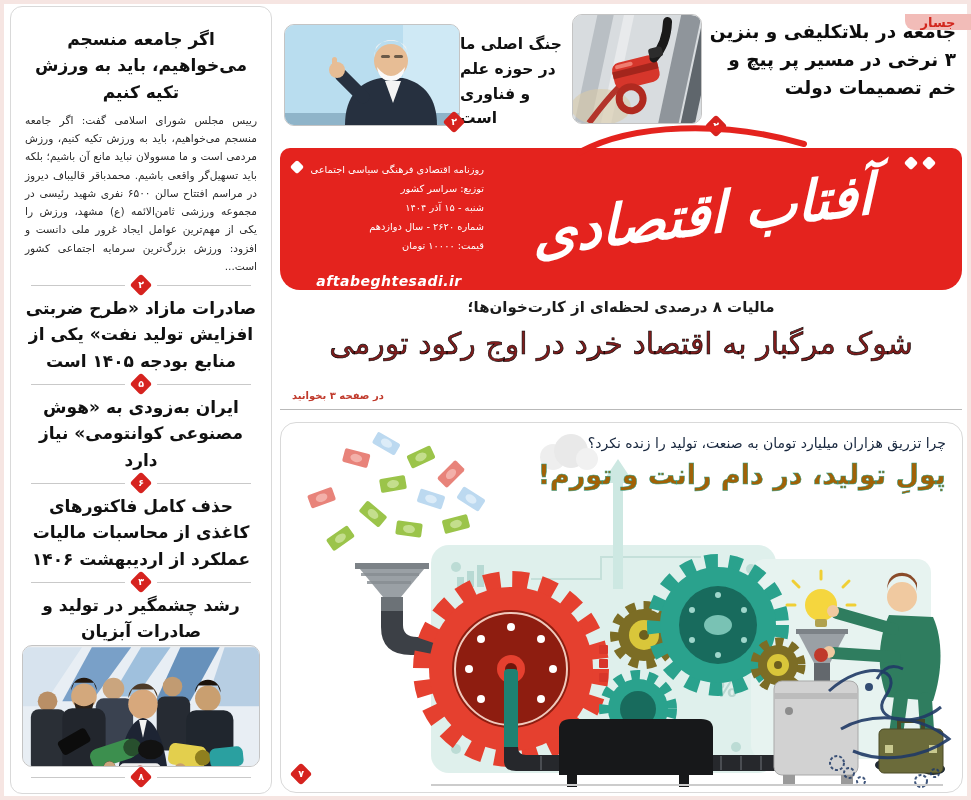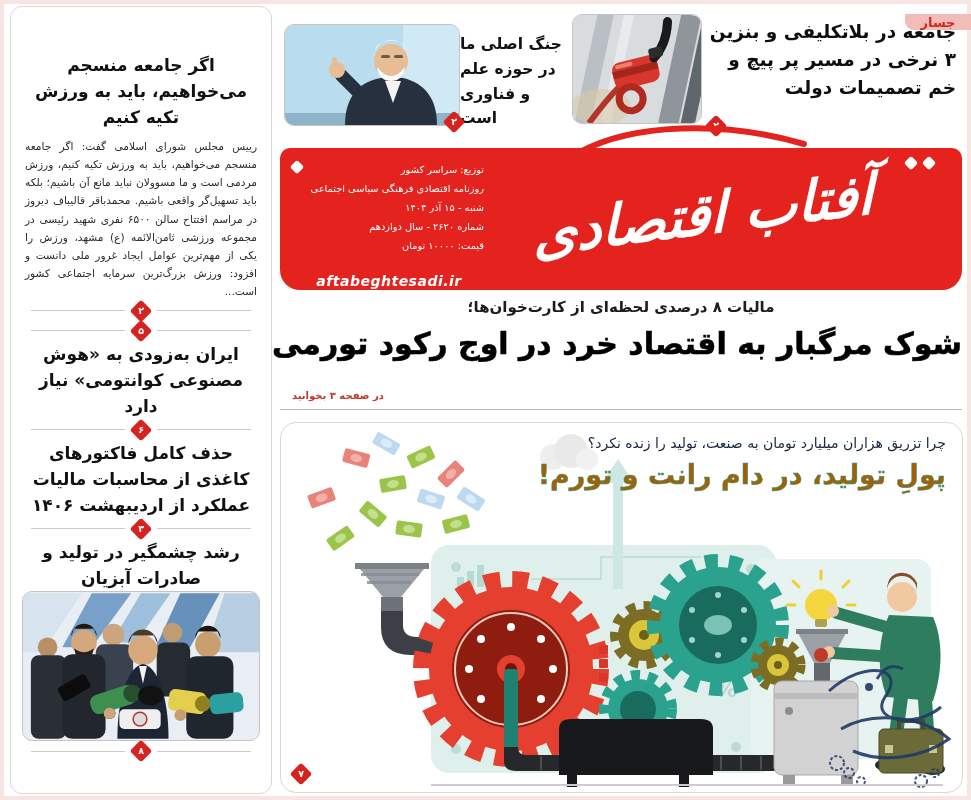--- a/index.html
+++ b/index.html
@@ -46,21 +46,21 @@
              font-size:14px;letter-spacing:.5px;text-align:center;direction:ltr;margin-top:13px;cursor:pointer;}
   .logo{position:absolute;right:44px;top:-14px;width:430px;height:160px;display:flex;
         align-items:center;justify-content:center;color:#fff;font-size:56px;font-weight:bold;
         font-style:italic;transform:rotate(-7deg) skewX(-6deg);letter-spacing:-2px;white-space:nowrap;}
   .deco-dot{position:absolute;width:10px;height:10px;background:#fff;transform:rotate(45deg);border-radius:2px;}
   .flourish{position:absolute;right:150px;top:-26px;}
 
   
   .lead{left:280px;top:292px;width:682px;height:118px;text-align:center;border-bottom:1px solid #b9b9b9;}
   .lead-kicker{margin-top:6px;font-size:15px;font-weight:bold;color:#1c1c1c;cursor:pointer;}
-  .lead-hl{margin-top:10px;font-size:30px;font-weight:bold;color:#000000;letter-spacing:-.5px;
+  .lead-hl{margin-top:10px;font-size:30px;font-weight:normal;color:#7f1d1d;letter-spacing:-.5px;
            -webkit-text-stroke:.6px #000;white-space:nowrap;cursor:pointer;}
   .read-more{position:absolute;left:12px;bottom:8px;font-size:10px;color:#c0392b;font-weight:bold;}
 
   
   .feature{left:280px;top:422px;width:683px;height:371px;border:1px solid #d9d9d9;border-radius:16px;
            background:#fff;overflow:hidden;}
   .feat-kicker{position:absolute;right:16px;top:12px;font-size:14px;font-weight:normal;color:#17263d;
                direction:rtl;cursor:pointer;}
   .feat-hl{position:absolute;right:16px;top:36px;font-size:27px;font-weight:bold;color:#a16207;
            -webkit-text-stroke:.5px #2a9d88;direction:rtl;cursor:pointer;}
@@ -75,20 +75,21 @@
   <aside class="blk bordered sidebar rtl">
     <h2 class="sb-h">اگر جامعه منسجم می‌خواهیم، باید به ورزش تکیه کنیم</h2>
     <p class="sb-body">رییس مجلس شورای اسلامی گفت: اگر جامعه منسجم می‌خواهیم، باید به ورزش تکیه کنیم، ورزش مردمی است و ما مسوولان نباید مانع آن باشیم؛ بلکه باید تسهیل‌گر واقعی باشیم. محمدباقر قالیباف دیروز در مراسم افتتاح سالن ۶۵۰۰ نفری شهید رئیسی در مجموعه ورزشی ثامن‌الائمه (ع) مشهد، ورزش را یکی از مهم‌ترین عوامل ایجاد غرور ملی دانست و افزود: ورزش بزرگ‌ترین سرمایه اجتماعی کشور است...</p>
     <div class="divider">
       <span class="line"></span>
       <span class="diamond">
           <i>۲</i>
         </span>
       <span class="line"></span>
     </div>
+    <h2 class="sb-h">صادرات مازاد «طرح ضربتی افزایش تولید نفت» یکی از منابع بودجه ۱۴۰۵ است</h2>
     <div class="divider">
       <span class="line"></span>
       <span class="diamond">
           <i>۵</i>
         </span>
       <span class="line"></span>
     </div>
     <h2 class="sb-h">ایران به‌زودی به «هوش مصنوعی کوانتومی» نیاز دارد</h2>
     <div class="divider">
       <span class="line"></span>
@@ -225,22 +226,22 @@
 
   <header class="blk masthead">
     <svg class="flourish" width="240" height="34">
       <path d="M8,30 C60,2 150,-2 232,22" stroke="#e4231e" stroke-width="6" fill="none" stroke-linecap="round"></path>
     </svg>
     <span class="deco-dot" style="right:28px;top:10px;"></span>
     <span class="deco-dot" style="right:46px;top:10px;"></span>
     <span class="deco-dot" style="right:660px;top:14px;"></span>
     <div class="logo rtl">آفتاب اقتصادی</div>
     <div class="mast-info">
+      <div>روزنامه اقتصادی فرهنگی سیاسی اجتماعی</div>
       <div>توزیع: سراسر کشور</div>
-      <div>روزنامه اقتصادی فرهنگی سیاسی اجتماعی</div>
       <div>شنبه - ۱۵ آذر ۱۴۰۴</div>
       <div>شماره ۲۶۲۰ - سال دوازدهم</div>
       <div>قیمت: ۱۰۰۰۰ تومان</div>
       <div class="mast-site">aftabeghtesadi.ir</div>
     </div>
   </header>
 
   <section class="blk lead">
     <div class="lead-kicker rtl">مالیات ۸ درصدی لحظه‌ای از کارت‌خوان‌ها؛</div>
     <div class="lead-hl rtl">شوک مرگبار به اقتصاد خرد در اوج رکود تورمی</div>

